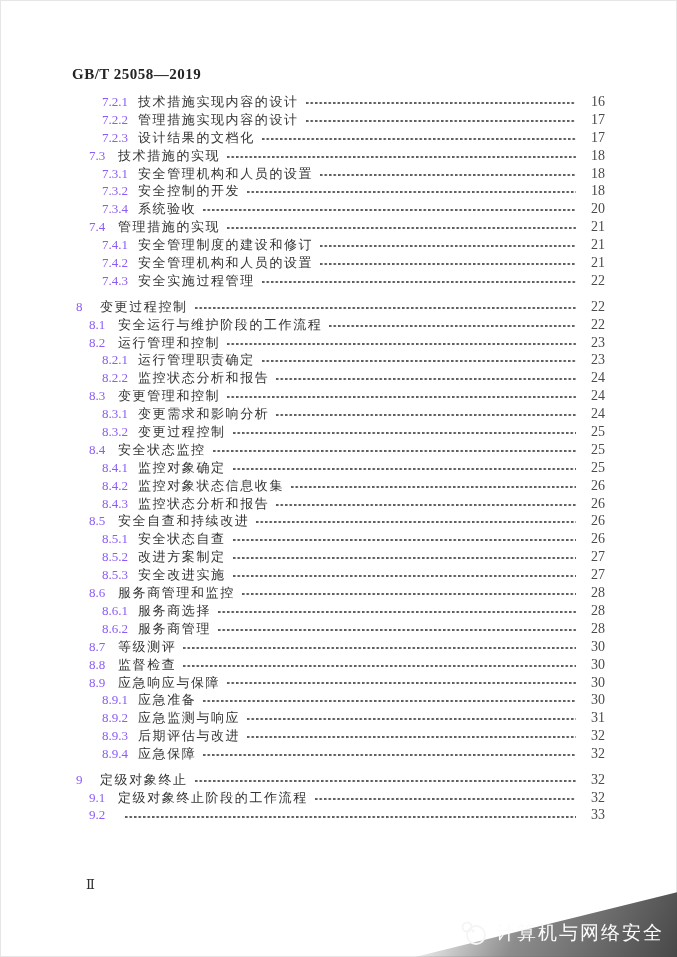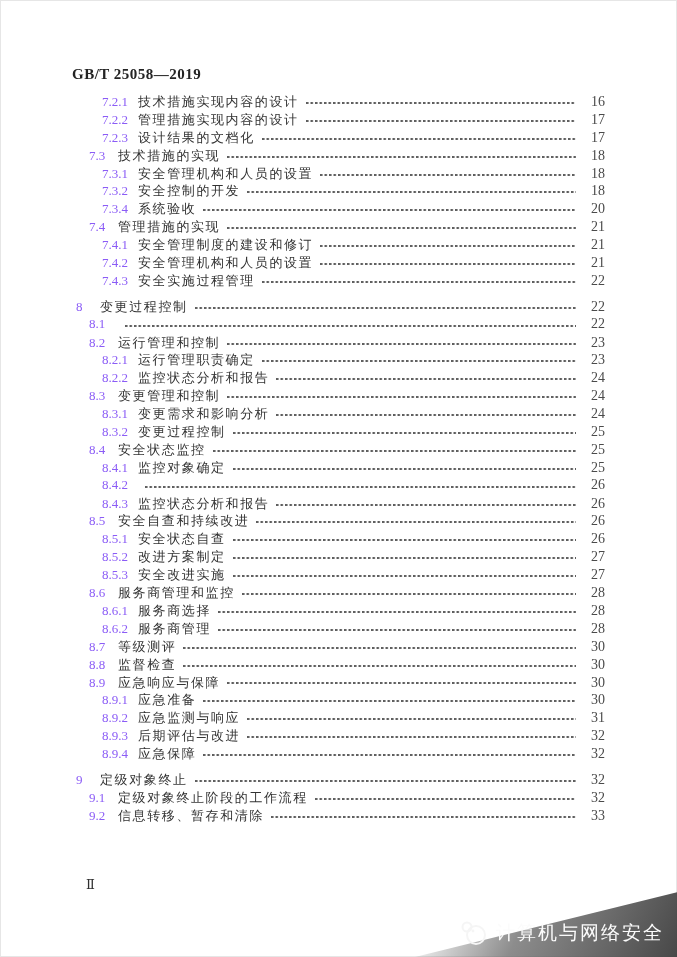--- a/index.html
+++ b/index.html
@@ -138,20 +138,21 @@
         <span class="pg">22</span>
       </div>
       <div class="row lvl1">
         <span class="num">8</span>
         <span class="title">变更过程控制</span>
         <span class="leader"></span>
         <span class="pg">22</span>
       </div>
       <div class="row lvl2">
         <span class="num">8.1</span>
+        <span class="title">安全运行与维护阶段的工作流程</span>
         <span class="leader"></span>
         <span class="pg">22</span>
       </div>
       <div class="row lvl2">
         <span class="num">8.2</span>
         <span class="title">运行管理和控制</span>
         <span class="leader"></span>
         <span class="pg">23</span>
       </div>
       <div class="row lvl3">
@@ -191,20 +192,21 @@
         <span class="pg">25</span>
       </div>
       <div class="row lvl3">
         <span class="num">8.4.1</span>
         <span class="title">监控对象确定</span>
         <span class="leader"></span>
         <span class="pg">25</span>
       </div>
       <div class="row lvl3">
         <span class="num">8.4.2</span>
+        <span class="title">监控对象状态信息收集</span>
         <span class="leader"></span>
         <span class="pg">26</span>
       </div>
       <div class="row lvl3">
         <span class="num">8.4.3</span>
         <span class="title">监控状态分析和报告</span>
         <span class="leader"></span>
         <span class="pg">26</span>
       </div>
       <div class="row lvl2">
@@ -298,21 +300,20 @@
         <span class="pg">32</span>
       </div>
       <div class="row lvl2">
         <span class="num">9.1</span>
         <span class="title">定级对象终止阶段的工作流程</span>
         <span class="leader"></span>
         <span class="pg">32</span>
       </div>
       <div class="row lvl2">
         <span class="num">9.2</span>
-        <span class="title">信息转移、暂存和清除</span>
         <span class="leader"></span>
         <span class="pg">33</span>
       </div>
     </div>
 
   <div class="footer">Ⅱ</div>
 
   <div class="watermark">
     <div class="wm-shade"></div>
     <div class="wm-content">

